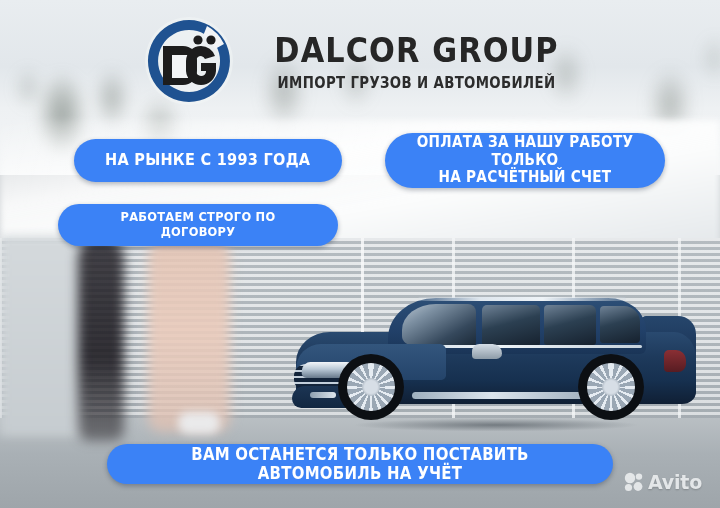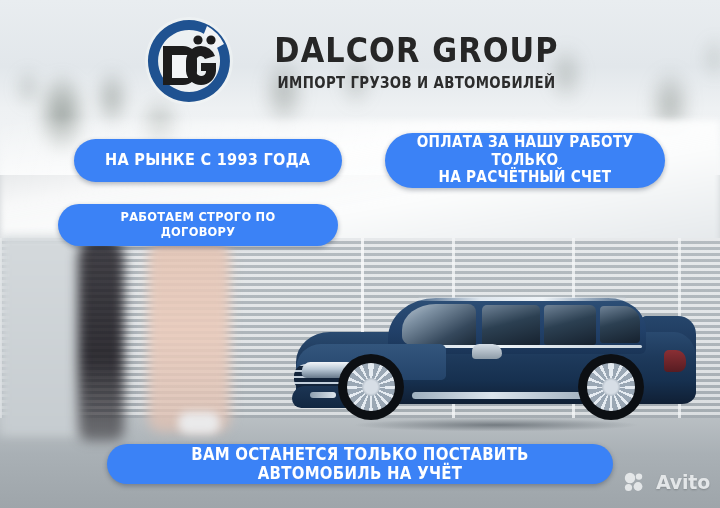--- a/index.html
+++ b/index.html
@@ -264,21 +264,21 @@
   #badge-docs     { left:62px;  top:262px; width:276px; height:52px; font-size:16px; }
 
   #badge-payment  { left:385px; top:133px; width:280px; height:55px; font-size:15.5px; }
   #badge-office   { left:394px; top:204px; width:271px; height:42px; font-size:16.5px; }
 
   #badge-footer   { left:107px; top:444px; width:506px; height:40px; font-size:17px; }
 
   
   .avito {
     position:absolute; left:624px; top:472px;
-    display:flex; align-items:center; gap:12px;
+    display:flex; align-items:center; gap:4px;
     opacity:.82;
   }
   .avito-mark { position:relative; width:20px; height:20px; flex:0 0 auto; }
   .avito-text {
     font-family:"DejaVu Sans", sans-serif;
     font-weight:bold; font-size:19px; color:#f2f4f5;
     letter-spacing:-.2px; line-height:1;
     text-shadow:0 1px 2px rgba(0,0,0,.25);
   }
 </style>

